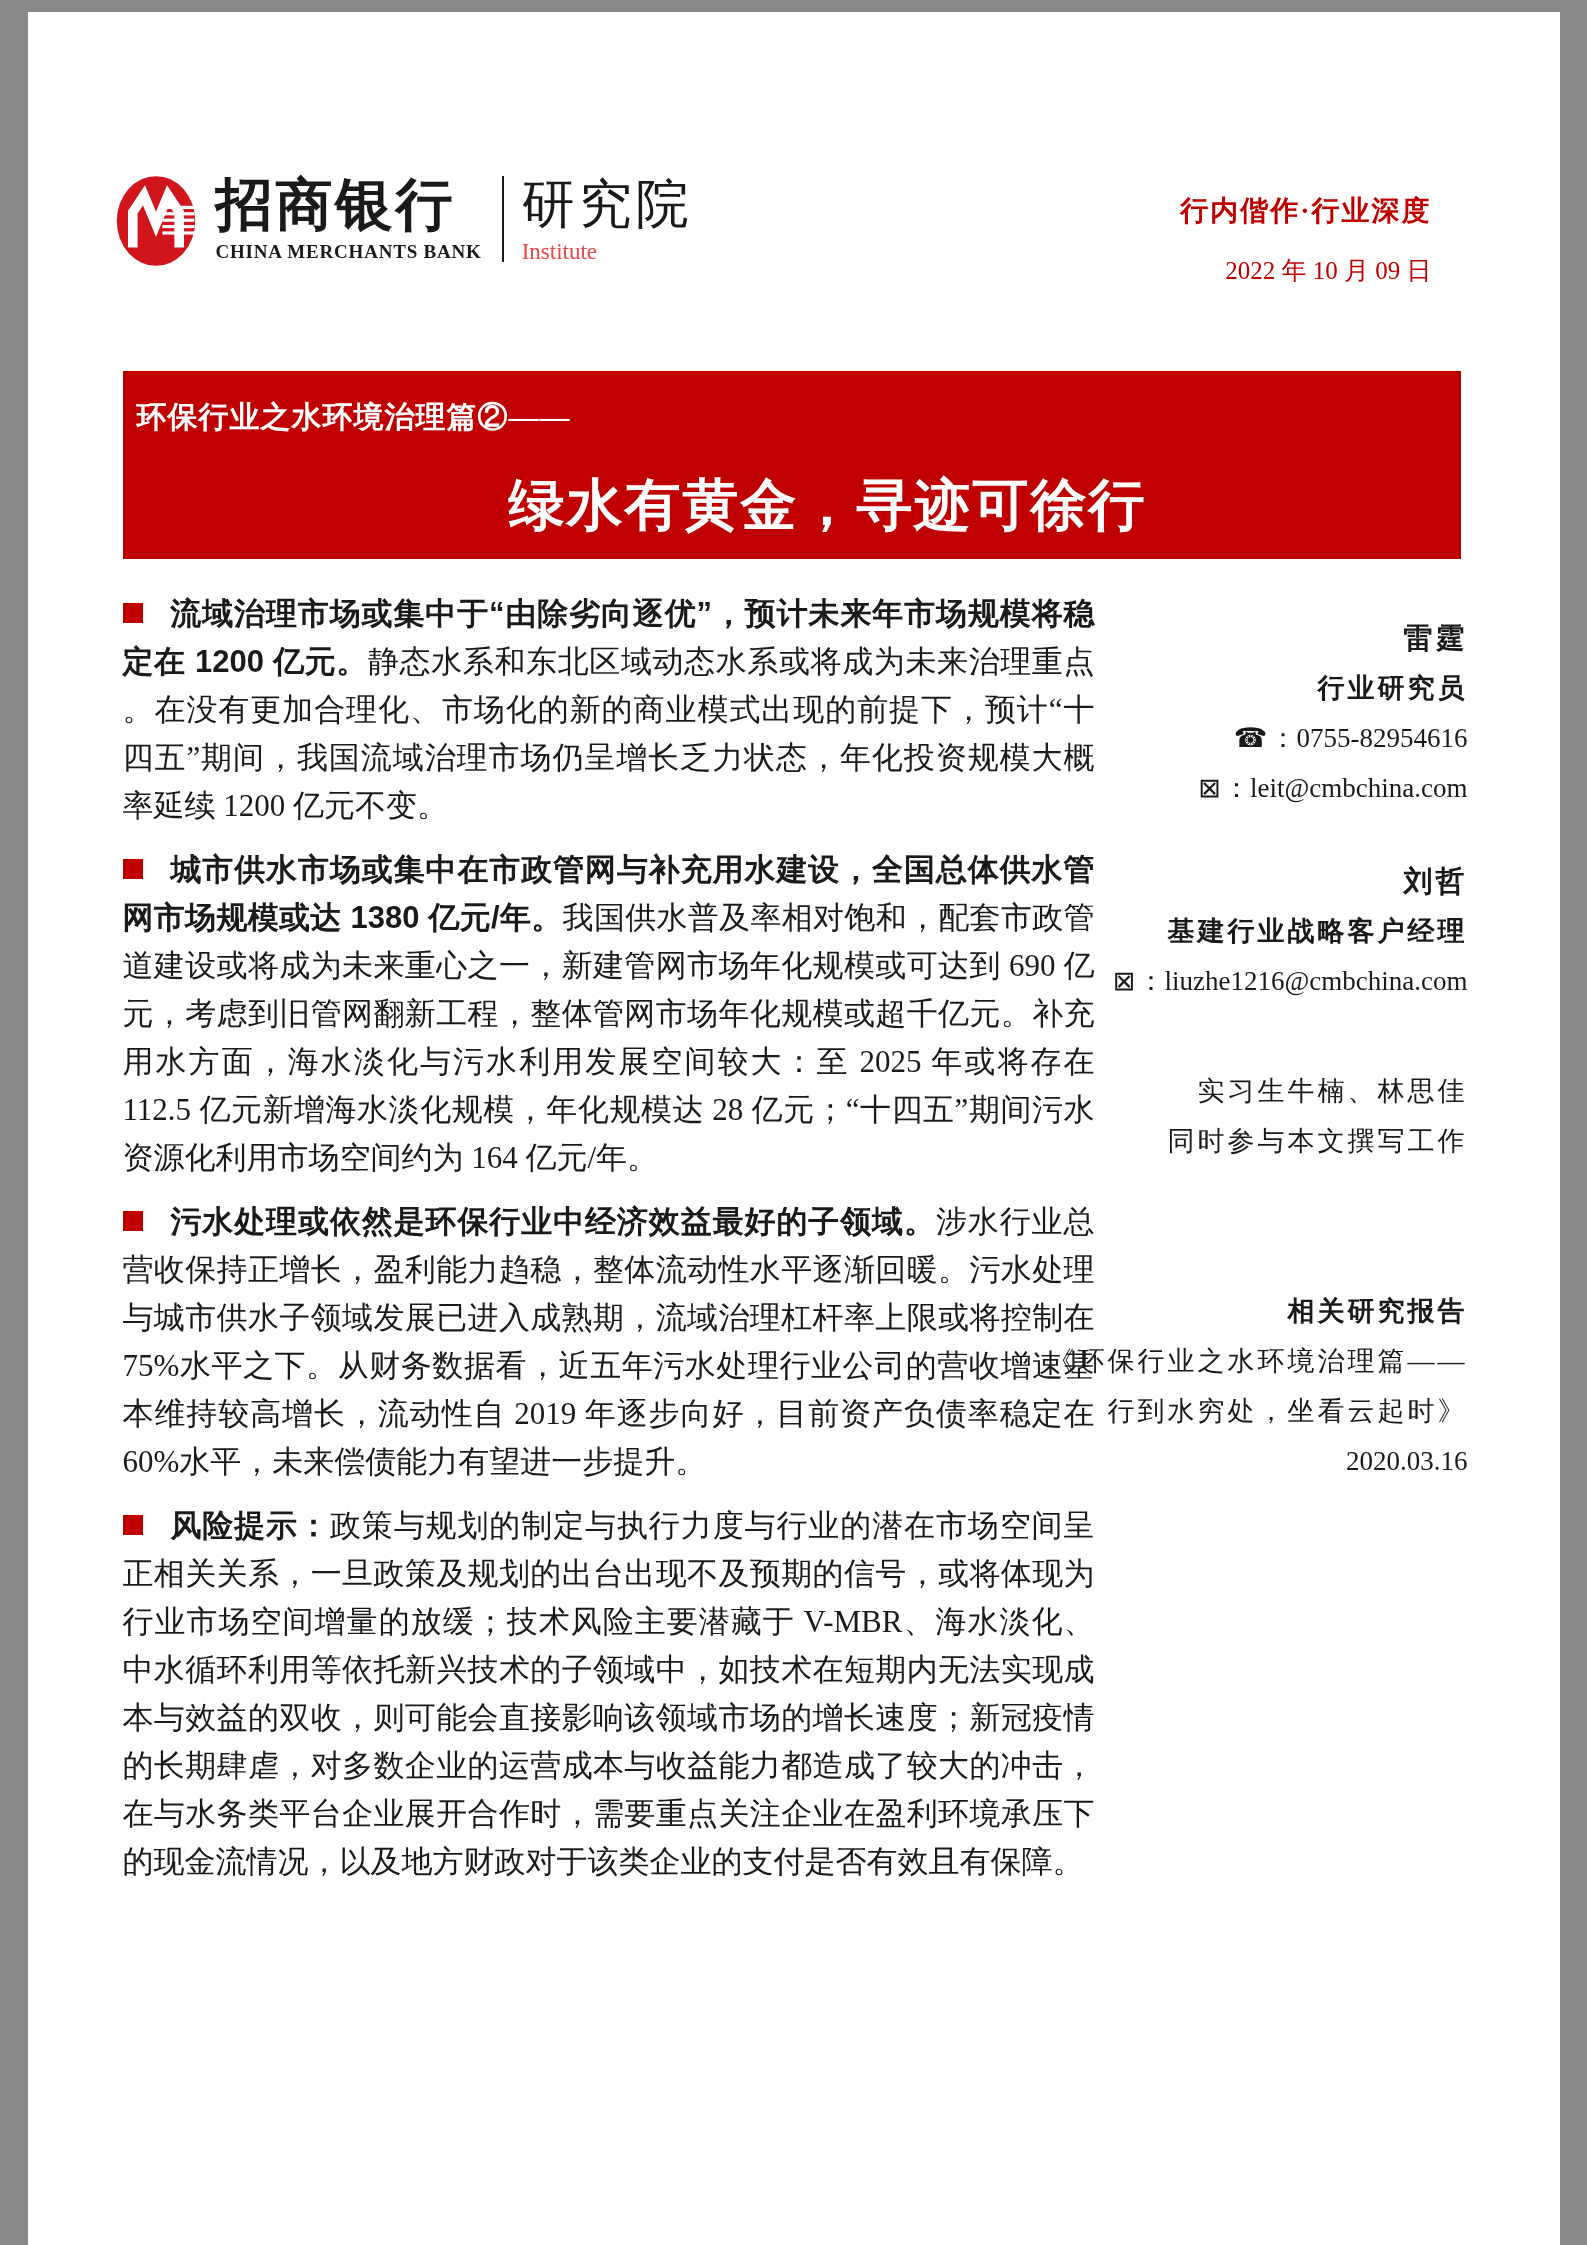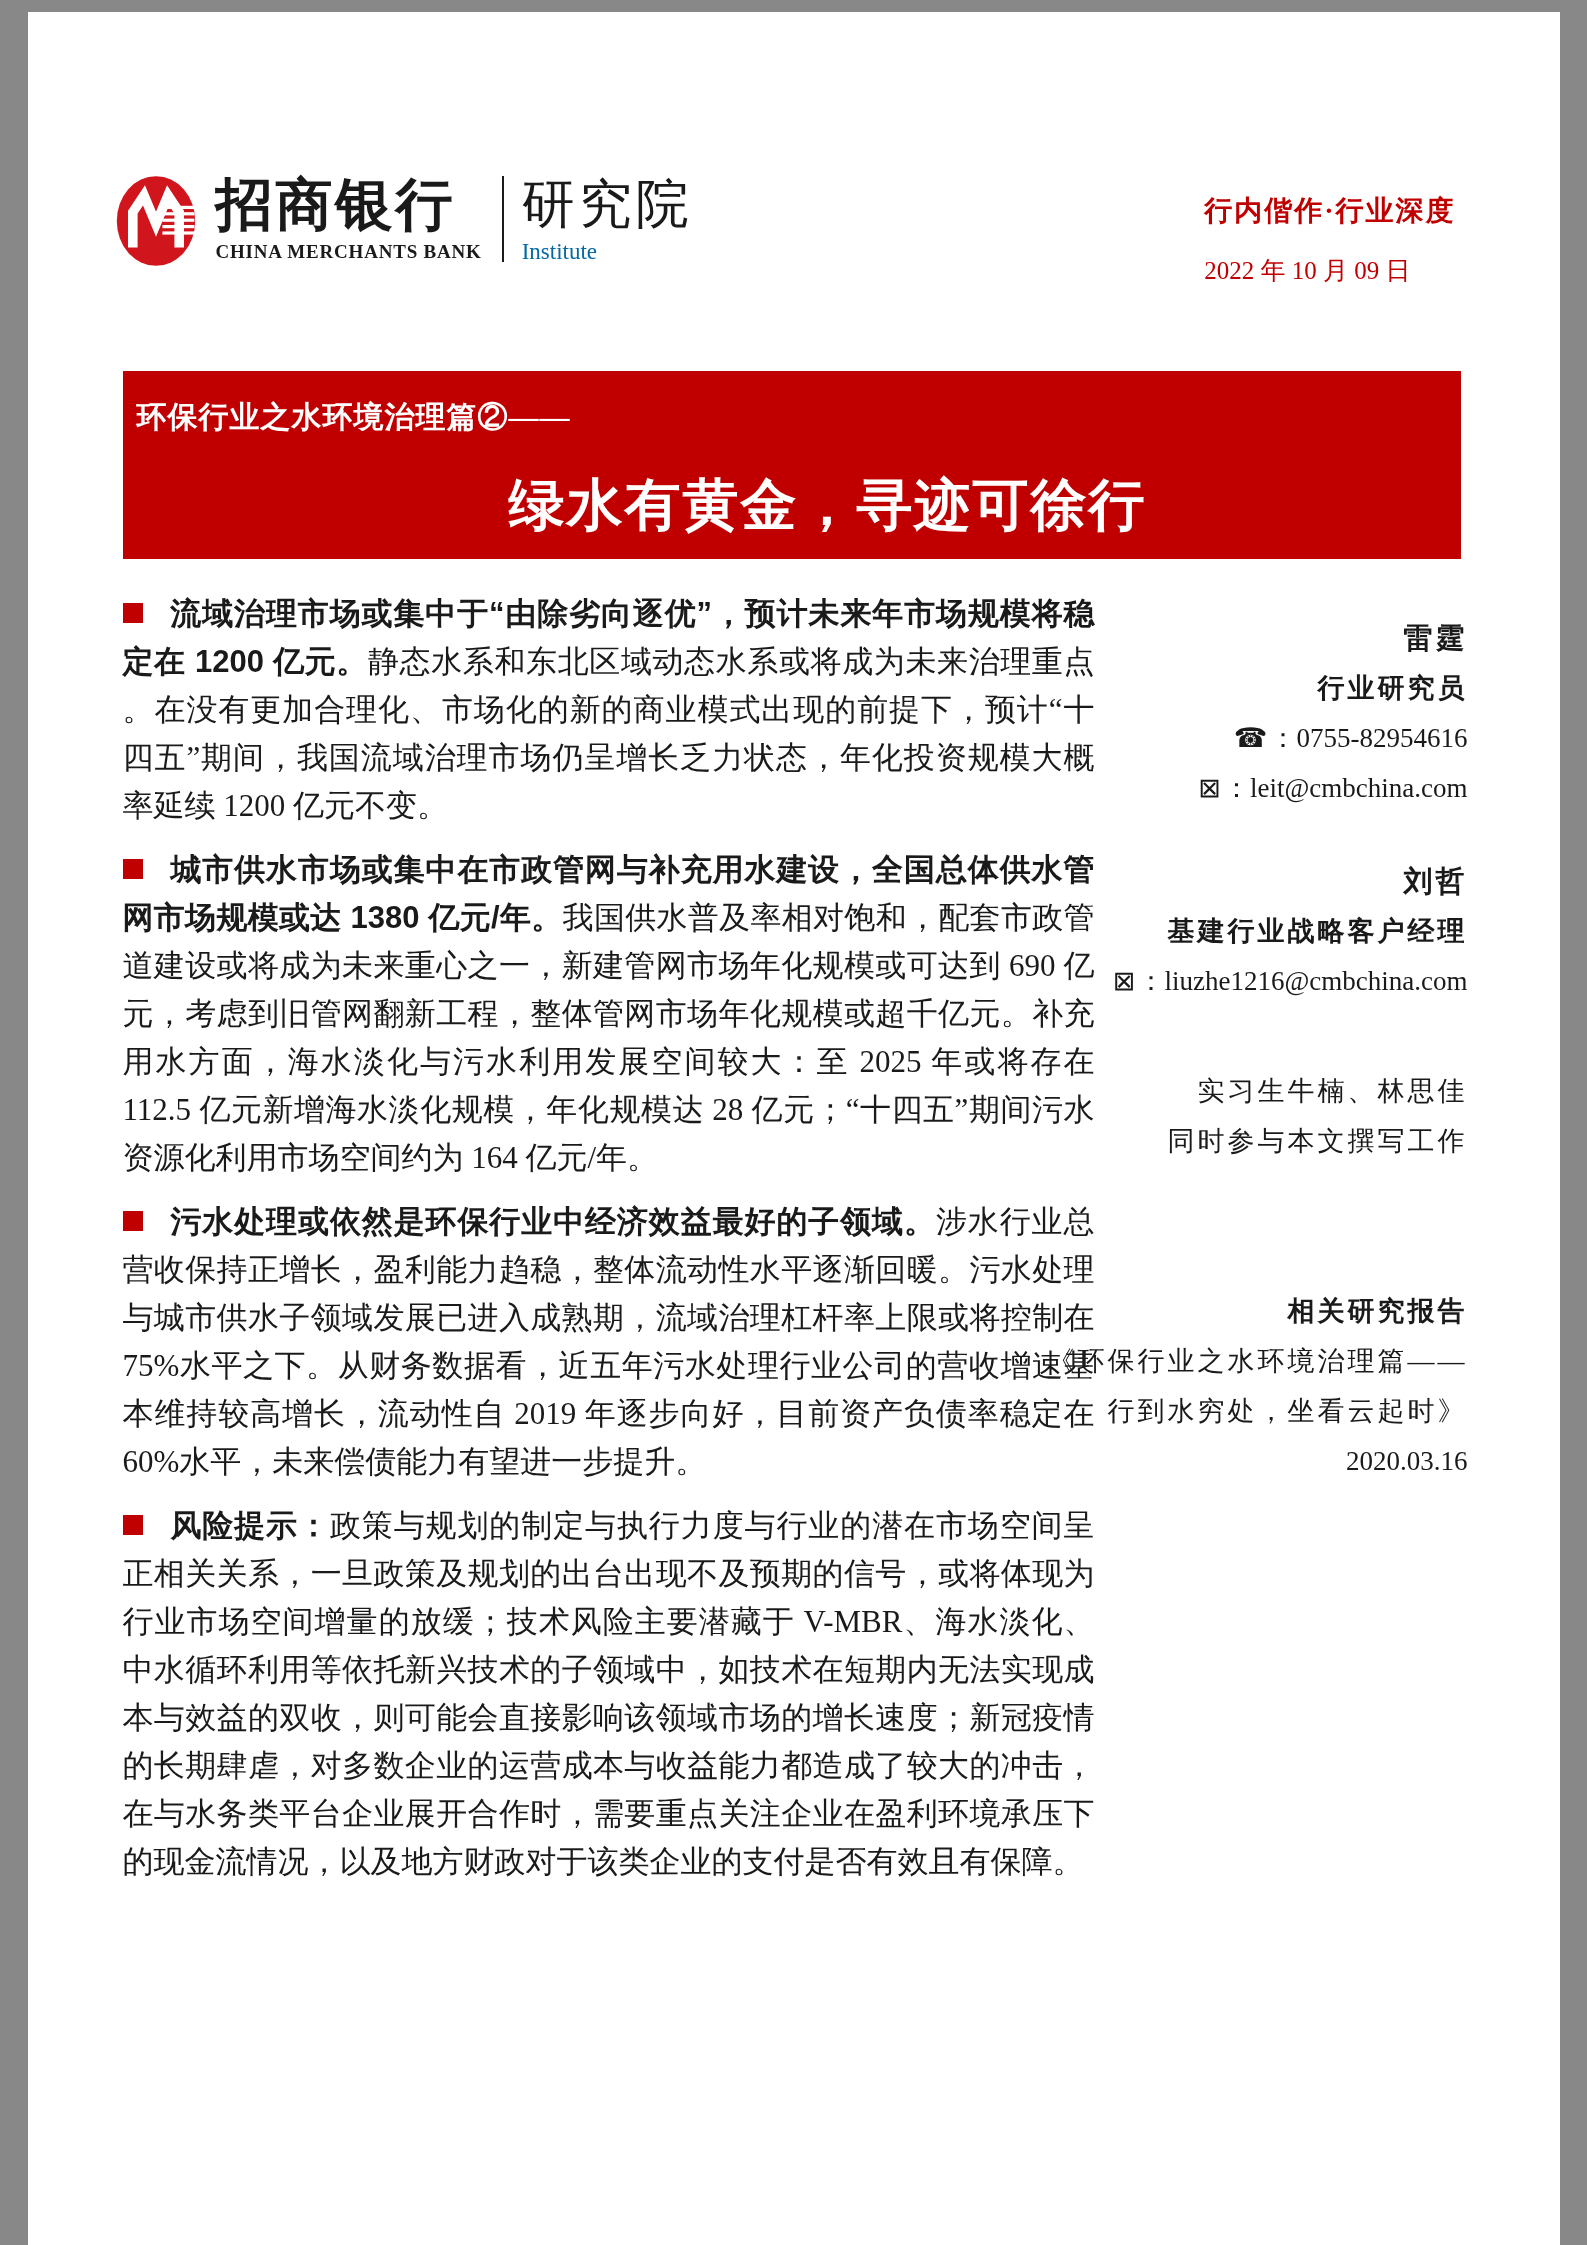--- a/index.html
+++ b/index.html
@@ -36,24 +36,24 @@
     font-size:19px;font-weight:bold;letter-spacing:0.8px;
     margin-top:5px;white-space:nowrap;
   }
   .header-divider{
     width:2px;height:86px;background:#1a1a1a;
     margin:2px 18px 0 20px;
   }
   .inst-cn{
     font-size:53px;line-height:1.15;letter-spacing:4px;white-space:nowrap;
   }
-  .inst-en{font-size:23px;margin-top:4px;color:#0369a1;}
+  .inst-en{font-size:23px;margin-top:4px;color:#ef4444;}
 
   .header-right{
-    position:absolute;top:180px;right:104px;
+    position:absolute;top:180px;right:128px;text-align:right;
   }
   .category{
     color:var(--accent-red);font-size:28px;font-weight:bold;
     letter-spacing:2px;white-space:nowrap;
   }
   .date{
     color:var(--accent-red);font-size:25px;margin-top:24px;white-space:nowrap;
   }
 
   

